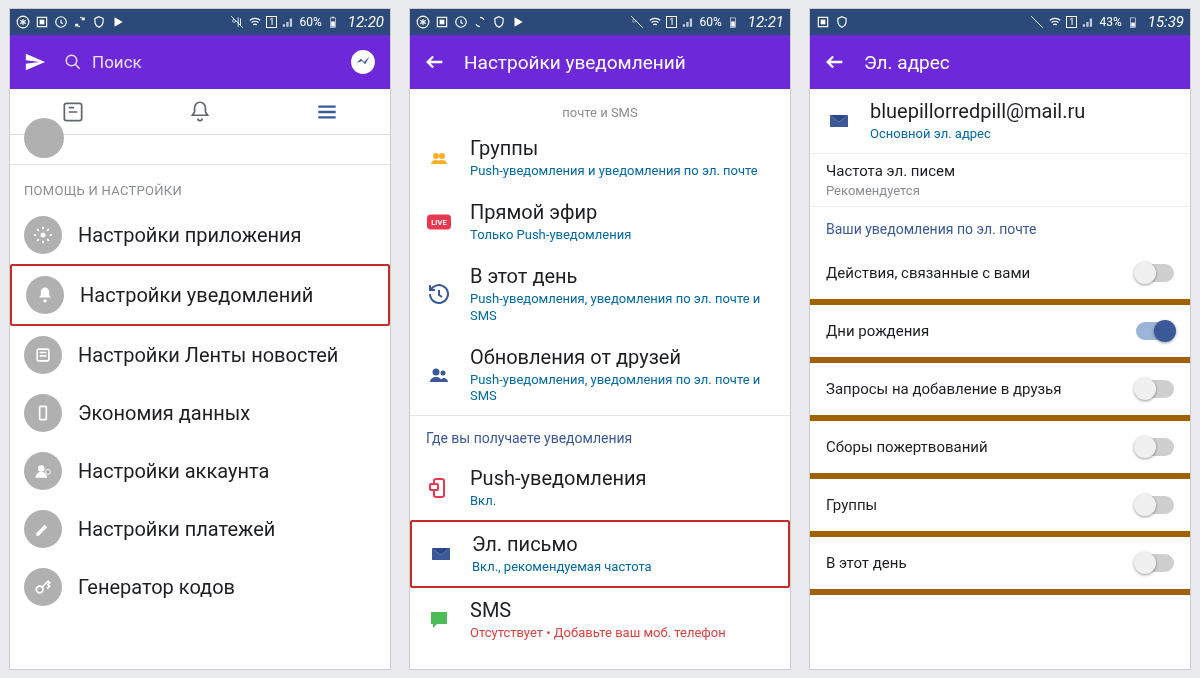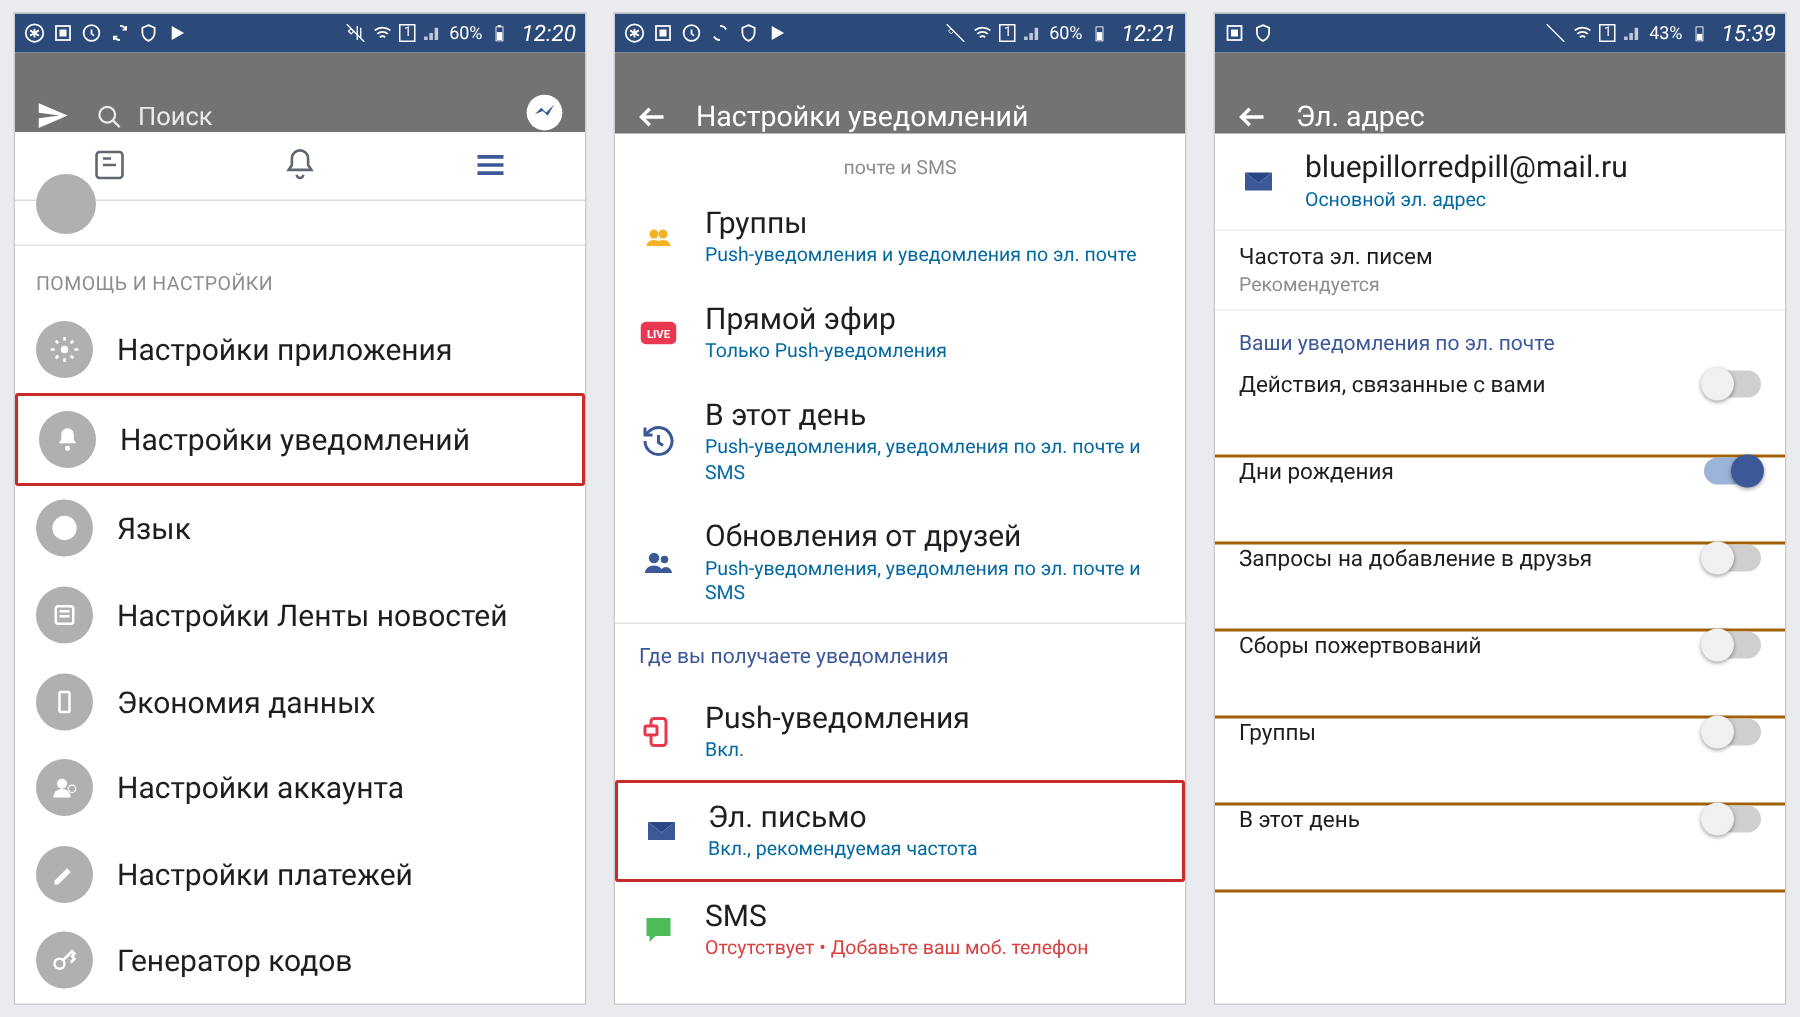--- a/index.html
+++ b/index.html
@@ -31,25 +31,25 @@
     font-size: 12px;
   }
   .status-left { display:flex; align-items:center; gap:5px; }
   .status-right { margin-left:auto; display:flex; align-items:center; gap:4px; }
   .sicon { width:14px; height:14px; fill:#fff; }
   .sicon.mut { opacity:.7; }
   .clock { font-size: 15px; margin-left:4px;font-style:italic; }
 
   
   .appbar {
-    background: #737373;
+    background: #6d28d9;
     color: #fff;
     height: 54px;
     display:flex;
-    align-items:flex-end;
+    align-items:center;
     padding: 0 14px;
     gap: 18px;
   }
   .appbar .title { font-size: 19px; font-weight: 400; }
   .appbar .search { flex:1; display:flex; align-items:center; gap:10px; opacity:.85; font-size:17px; }
   .appbar .msgr { margin-left:auto; }
 
   
   .tabrow {
     display:flex; height:46px; border-bottom:1px solid #ddd;
@@ -96,23 +96,23 @@
     border-top:1px solid #e4e4e4;
   }
   .partial-top { font-size:13px; color:#8a8d91; text-align:center; padding:16px 0 6px; }
 
   
   .freqrow { padding: 8px 16px; border-bottom:1px solid #eee; }
   .freqrow .t1 { font-size:15px; color:#1c1e21; }
   .freqrow .t2 { font-size:13px; color:#8a8d91; margin-top:3px; }
 
   .toggle-row {
-    display:flex; padding:0 16px;
+    display:flex; align-items:center; padding:0 16px;
     height:58px; justify-content:space-between;
-    border-bottom:2px solid #a16207;
+    border-bottom:6px solid #a16207;
   }
   .toggle-row span { font-size:15px; color:#1c1e21; }
   .toggle {
     width:38px; height:18px; border-radius:9px; background:#cfcfcf;
     position:relative;
   }
   .toggle .knob {
     width:22px; height:22px; border-radius:50%; background:#f0f0f0;
     box-shadow:0 1px 3px rgba(0,0,0,.4);
     position:absolute; top:-2px; left:-2px;
@@ -223,31 +223,20 @@
           <path d="M12 3a5 5 0 0 0-5 5v4l-2 3h14l-2-3V8a5 5 0 0 0-5-5z"></path>
           <circle cx="12" cy="19" r="2"></circle>
         </svg>
       </div>
     <div class="texts">
         <div class="label">Настройки уведомлений</div>
       </div>
   </div>
   <div class="row">
     <div class="circ-icon">
-        <svg viewBox="0 0 24 24" fill="none" stroke="#fff" stroke-width="1.5">
-          <circle cx="12" cy="12" r="9"></circle>
-          <path d="M3 12h18M12 3a14 14 0 0 1 0 18M12 3a14 14 0 0 0 0 18"></path>
-        </svg>
-      </div>
-    <div class="texts">
-        <div class="label">Язык</div>
-      </div>
-  </div>
-  <div class="row">
-    <div class="circ-icon">
         <svg viewBox="0 0 24 24">
           <rect x="5" y="5" width="14" height="14" rx="2" fill="none" stroke="#fff" stroke-width="2"></rect>
           <path d="M8 9h8M8 13h8" stroke="#fff" stroke-width="2"></path>
         </svg>
       </div>
     <div class="texts">
         <div class="label">Настройки Ленты новостей</div>
       </div>
   </div>
   <div class="row">

